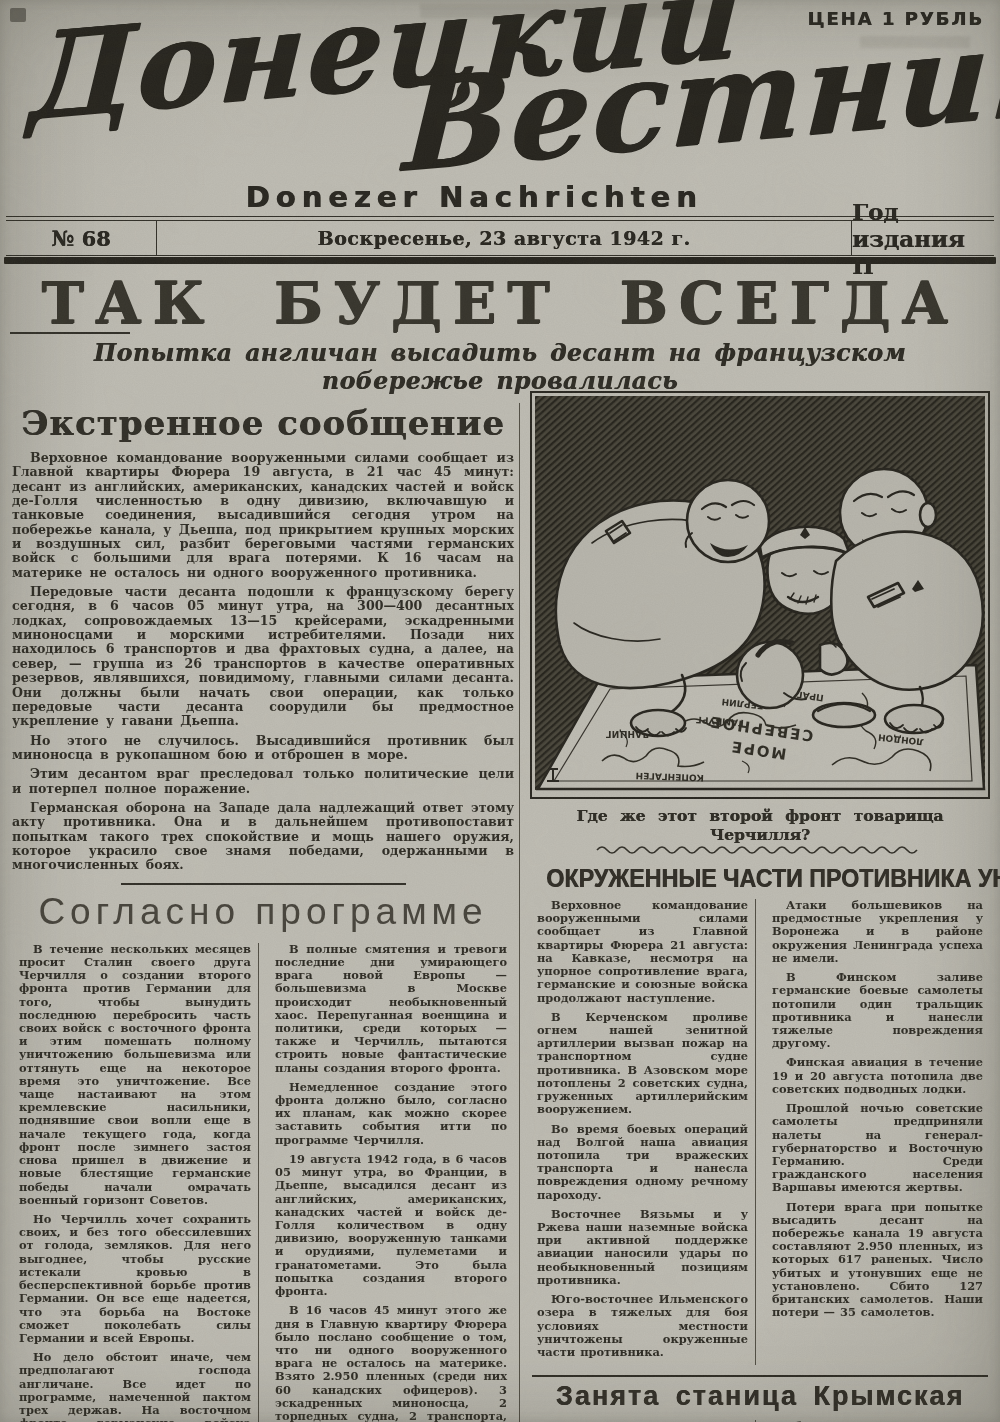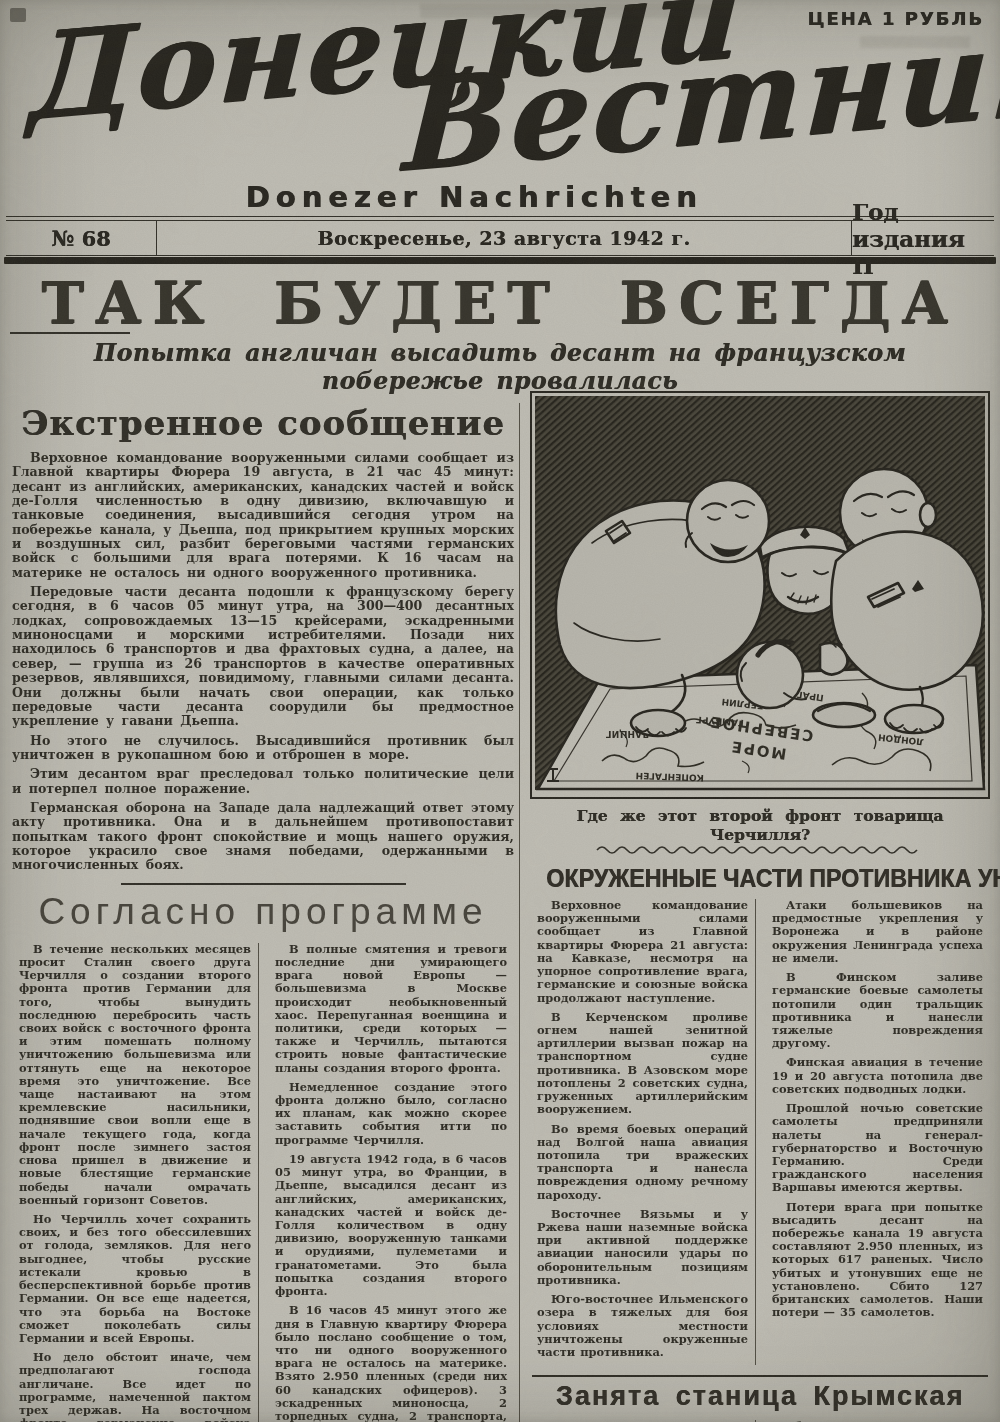--- a/index.html
+++ b/index.html
@@ -120,23 +120,23 @@
   <div class="subhead">Попытка англичан высадить десант на французском побережье провалилась</div>
 
   <div class="content">
     <div class="vrule-main"></div>
 
     <div class="col-left">
       <h2 class="serif">Экстренное сообщение</h2>
       <div class="bodytext">
           <p>Верховное командование вооруженными силами сообщает из Главной квартиры Фюрера 19 августа, в 21 час 45 минут: десант из английских, американских, канадских частей и войск де-Голля численностью в одну дивизию, включавшую и танковые соединения, высадившийся сегодня утром на побережье канала, у Дьеппа, под прикрытием крупных морских и воздушных сил, разбит береговыми частями германских войск с большими для врага потерями. К 16 часам на материке не осталось ни одного вооруженного противника.</p>
           <p>Передовые части десанта подошли к французскому берегу сегодня, в 6 часов 05 минут утра, на 300—400 десантных лодках, сопровождаемых 13—15 крейсерами, эскадренными миноносцами и морскими истребителями. Позади них находилось 6 транспортов и два фрахтовых судна, а далее, на север, — группа из 26 транспортов в качестве оперативных резервов, являвшихся, повидимому, главными силами десанта. Они должны были начать свои операции, как только передовые части десанта соорудили бы предмостное укрепление у гавани Дьеппа.</p>
-          <p>Но этого не случилось. Высадившийся противник был уничтожен в рукопашном бою и отброшен в море.</p>
+          <p>Но этого не случилось. Высадившийся противник был миноносца в рукопашном бою и отброшен в море.</p>
           <p>Этим десантом враг преследовал только политические цели и потерпел полное поражение.</p>
-          <p>Германская оборона на Западе дала надлежащий ответ этому акту противника. Она и в дальнейшем противопоставит попыткам такого фронт спокойствие и мощь нашего оружия, которое украсило свое знамя победами, одержанными в многочисленных боях.</p>
+          <p>Германская оборона на Западе дала надлежащий ответ этому акту противника. Она и в дальнейшем противопоставит попыткам такого трех спокойствие и мощь нашего оружия, которое украсило свое знамя победами, одержанными в многочисленных боях.</p>
         </div>
       <div class="divider-small"></div>
       <h2 class="sans-light">Согласно программе</h2>
       <div class="twocol">
         <div class="c">
             <p>В течение нескольких месяцев просит Сталин своего друга Черчилля о создании второго фронта против Германии для того, чтобы вынудить последнюю перебросить часть своих войск с восточного фронта и этим помешать полному уничтожению большевизма или оттянуть еще на некоторое время это уничтожение. Все чаще настаивают на этом кремлевские насильники, поднявшие свои вопли еще в начале текущего года, когда фронт после зимнего застоя снова пришел в движение и новые блестящие германские победы начали омрачать военный горизонт Советов.</p>
             <p>Но Черчилль хочет сохранить своих, и без того обессилевших от голода, земляков. Для него выгоднее, чтобы русские истекали кровью в бесперспективной борьбе против Германии. Он все еще надеется, что эта борьба на Востоке сможет поколебать силы Германии и всей Европы.</p>
             <p>Но дело обстоит иначе, чем предполагают господа англичане. Все идет по программе, намеченной пактом трех держав. На восточном фронте германские войска ускоренным маршем продвигаются вперед на сотни километров от своих исходных позиций прошлого года и весны этого года, разбивая врага в победных битвах, как это было под Харьковом и Керчью, Севастополем и Ростовом, и достигнув нефтяных районов Кавказа.</p>
           </div>
         <div class="c">
@@ -247,21 +247,21 @@
       <svg class="wavy" width="330" height="9" viewBox="0 0 330 9">
         <path d="M2,5 q5,-6 10,0 t10,0 t10,0 t10,0 t10,0 t10,0 t10,0 t10,0 t10,0 t10,0 t10,0 t10,0 t10,0 t10,0 t10,0 t10,0 t10,0 t10,0 t10,0 t10,0 t10,0 t10,0 t10,0 t10,0 t10,0 t10,0 t10,0 t10,0 t10,0 t10,0 t10,0 t10,0" fill="none" stroke="#2f2d26" stroke-width="1.6"></path>
       </svg>
 
       <h2 class="sans-cond">ОКРУЖЕННЫЕ ЧАСТИ ПРОТИВНИКА УНИЧТОЖЕНЫ</h2>
       <div class="twocol">
         <div class="c">
             <p>Верховное командование вооруженными силами сообщает из Главной квартиры Фюрера 21 августа: на Кавказе, несмотря на упорное сопротивление врага, германские и союзные войска продолжают наступление.</p>
             <p>В Керченском проливе огнем нашей зенитной артиллерии вызван пожар на транспортном судне противника. В Азовском море потоплены 2 советских судна, груженных артиллерийским вооружением.</p>
             <p>Во время боевых операций над Волгой наша авиация потопила три вражеских транспорта и нанесла повреждения одному речному пароходу.</p>
-            <p>Восточнее Вязьмы и у Ржева наши наземные войска при активной поддержке авиации наносили удары по оборонительным позициям противника.</p>
+            <p>Восточнее Вязьмы и у Ржева наши наземные войска при активной поддержке авиации наносили удары по необыкновенный позициям противника.</p>
             <p>Юго-восточнее Ильменского озера в тяжелых для боя условиях местности уничтожены окруженные части противника.</p>
           </div>
         <div class="c">
             <p>Атаки большевиков на предмостные укрепления у Воронежа и в районе окружения Ленинграда успеха не имели.</p>
             <p>В Финском заливе германские боевые самолеты потопили один тральщик противника и нанесли тяжелые повреждения другому.</p>
             <p>Финская авиация в течение 19 и 20 августа потопила две советских подводных лодки.</p>
             <p>Прошлой ночью советские самолеты предприняли налеты на генерал-губернаторство и Восточную Германию. Среди гражданского населения Варшавы имеются жертвы.</p>
             <p>Потери врага при попытке высадить десант на побережье канала 19 августа составляют 2.950 пленных, из которых 617 раненых. Число убитых и утонувших еще не установлено. Сбито 127 британских самолетов. Наши потери — 35 самолетов.</p>
           </div>
       </div>

